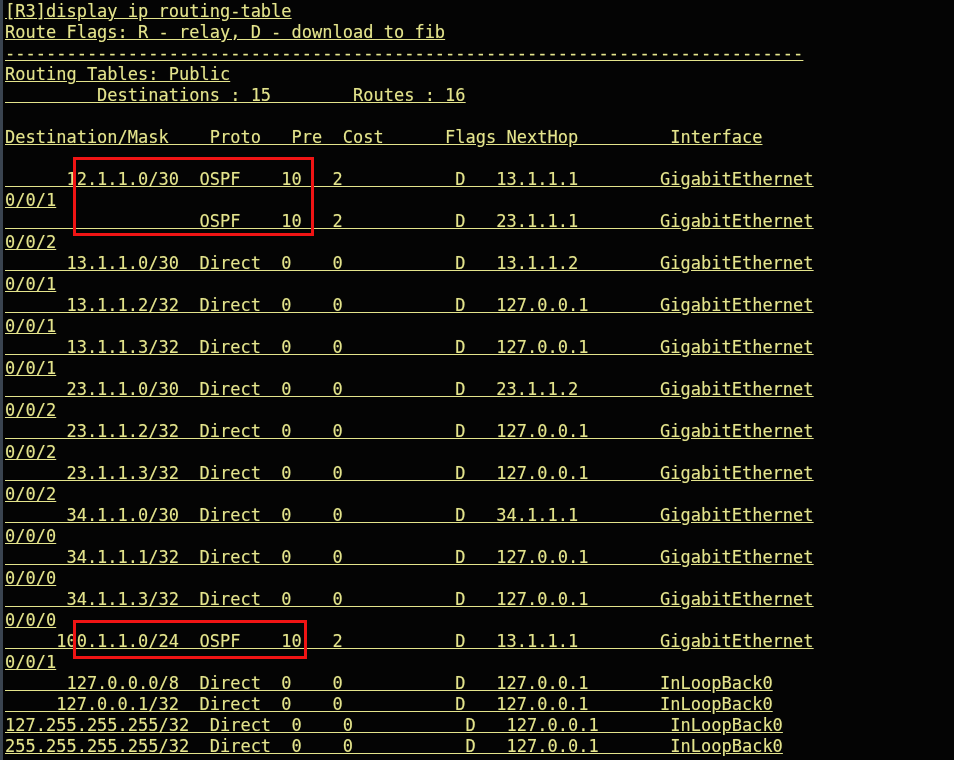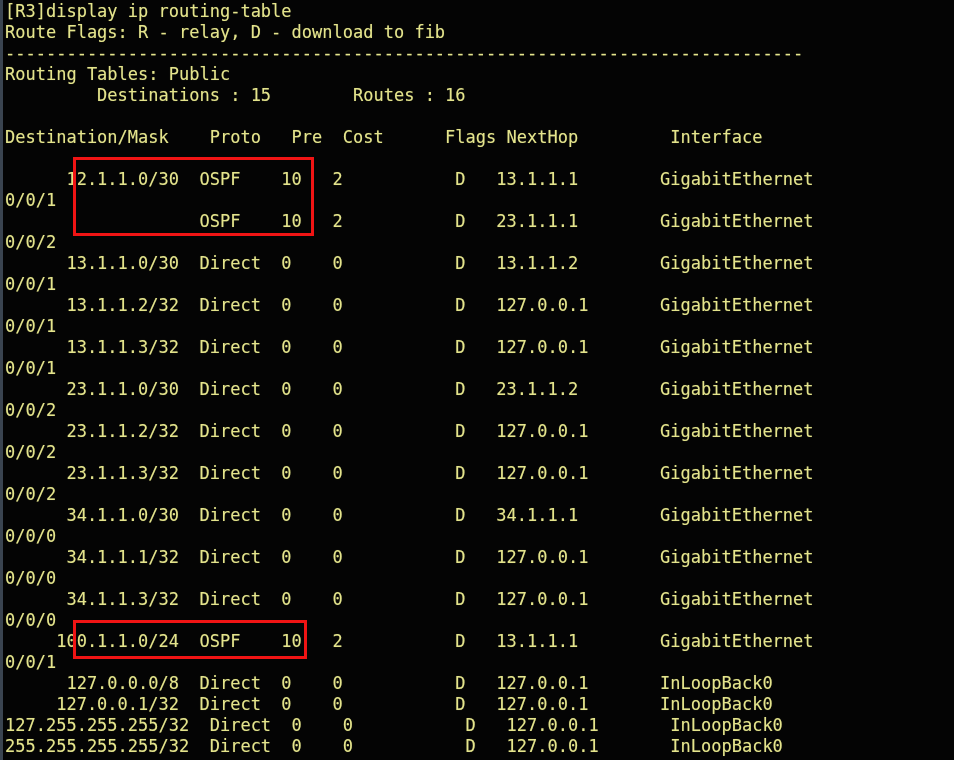--- a/index.html
+++ b/index.html
@@ -24,20 +24,21 @@
   #screen {
     position: absolute;
     left: 2px;
     top: 1px;
     white-space: pre;
     font-family: "DejaVu Sans Mono", "Liberation Mono", monospace;
     font-size: 17px;
     line-height: 21px;
     color: #e4e48c;
     text-shadow: 0 0 1px rgba(228,228,140,0.35);
+    text-decoration: underline;
   }
   .hl-box {
     position: absolute;
     border: 3px solid #f01414;
     box-sizing: border-box;
     pointer-events: none;
   }
   #box-ospf-12 {
     left: 70px;
     top: 157px;

